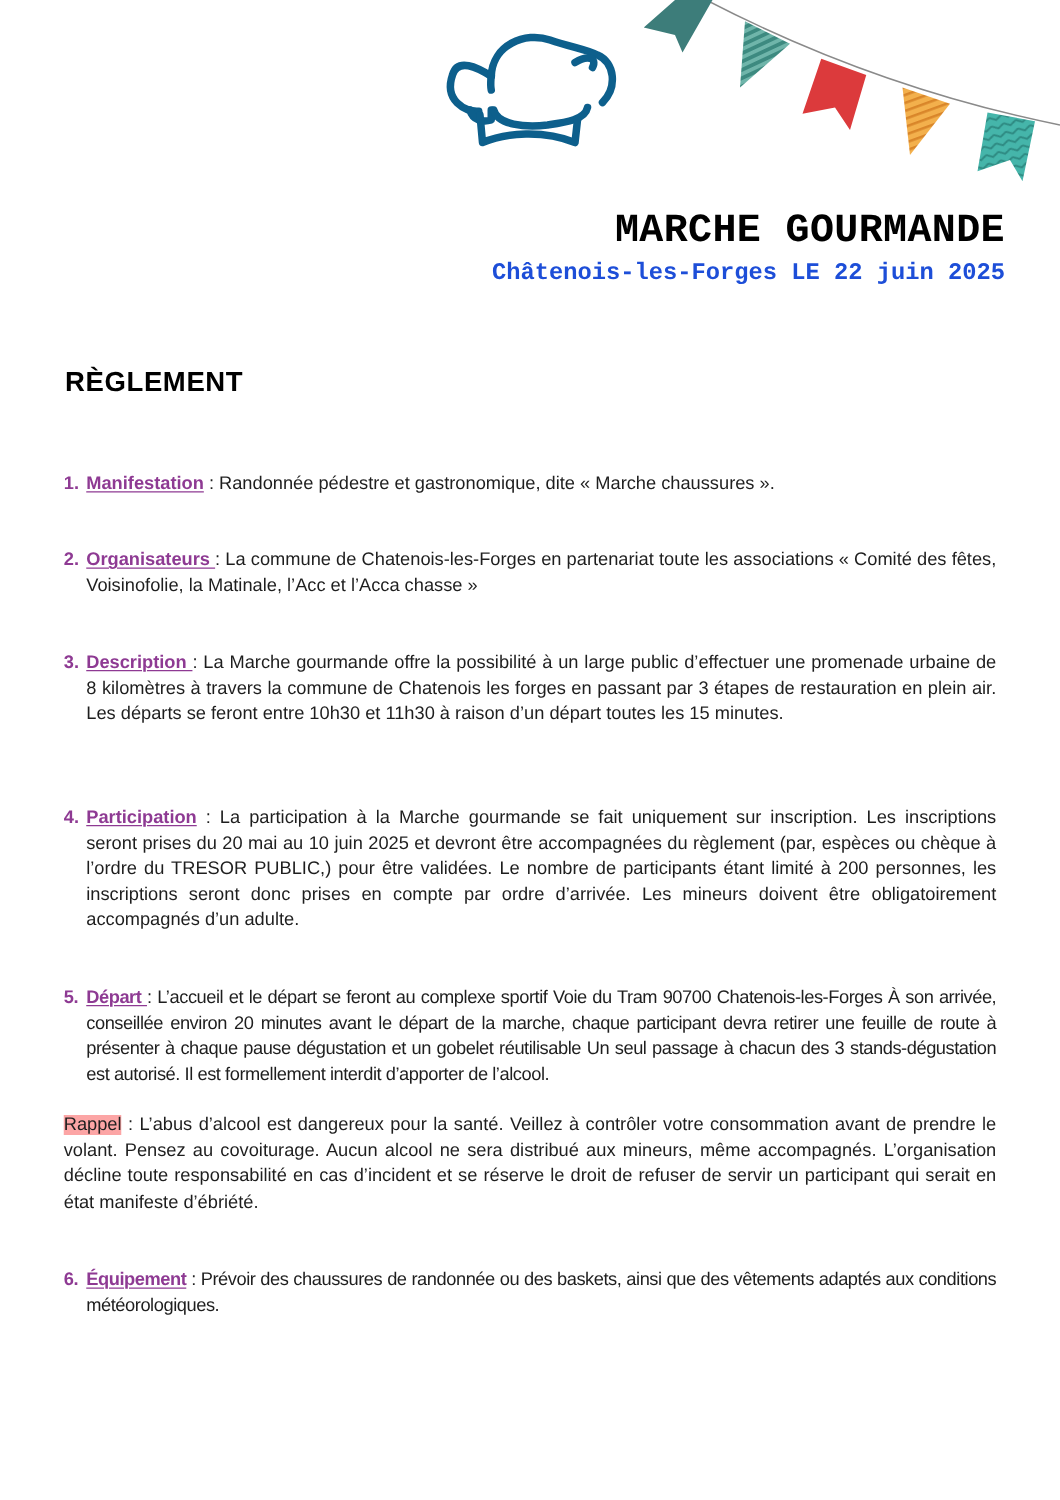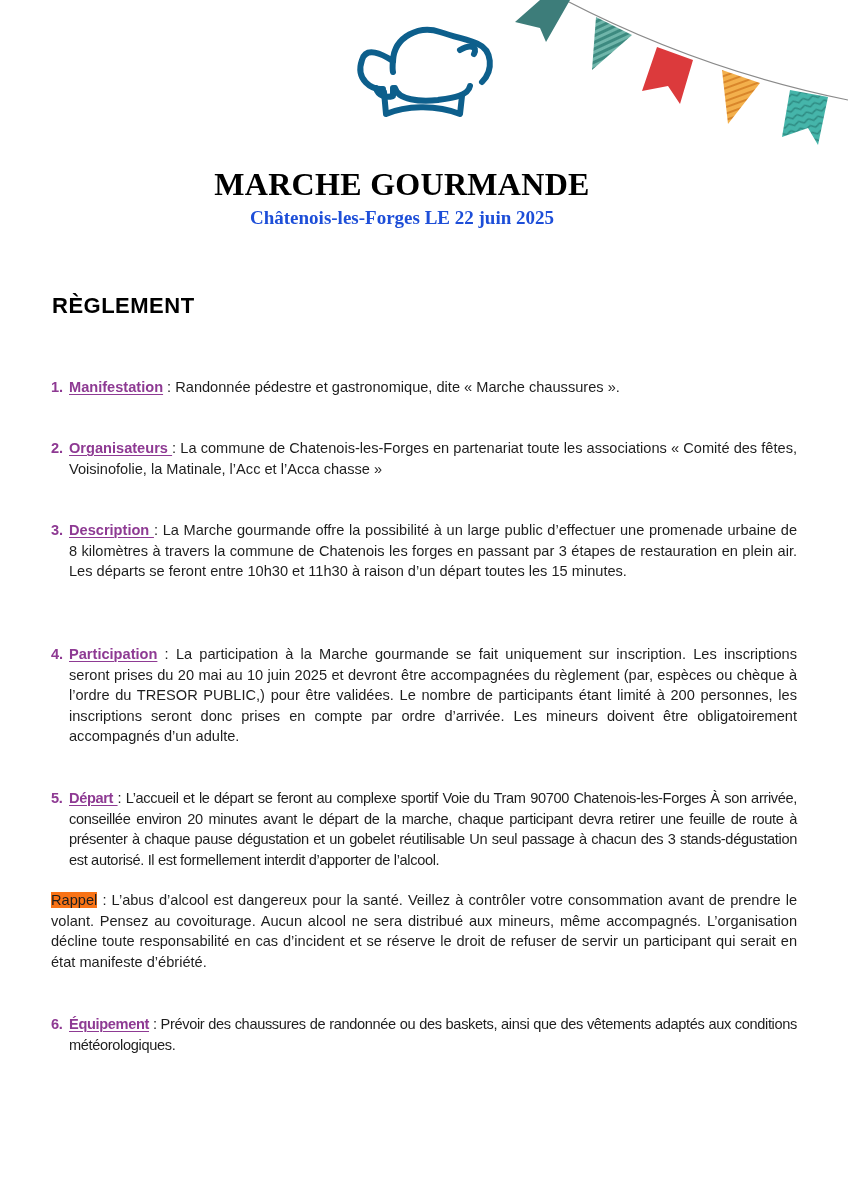--- a/index.html
+++ b/index.html
@@ -1,34 +1,34 @@
 <!DOCTYPE html>
 <html><head>
 <meta charset="utf-8">
 <style>
   html, body { margin:0; padding:0; background:#ffffff; }
   body { width:848px; height:1200px; position:relative; overflow:hidden;
          font-family:"Liberation Sans", sans-serif; color:#1a1a1a; }
   .deco { position:absolute; left:0; top:0; width:848px; height:160px; }
-  .title { position:absolute; left:0; width:804px; text-align:center;
-           font-family:Liberation Serif, serif; font-weight:bold; }
+  .title { position:absolute; left:0; width:804px; text-align:right;
+           font-family:Liberation Mono, monospace; font-weight:bold; }
   .main-title { top:166px; font-size:32px; color:#000; letter-spacing:0.3px; }
   .sub-title { top:207px; font-size:19px; color:#1d4ed8; }
   .reglement { position:absolute; left:52px; top:293px; font-size:22px; font-weight:bold;
                color:#000; font-family:"Liberation Sans", sans-serif; letter-spacing:0.5px; }
   .item { position:absolute; left:51px; width:746px; font-family:"Liberation Sans", sans-serif;
           font-size:14.6px; line-height:20.6px; color:#1e1e1e; text-align:justify; }
   .item .num { position:absolute; left:0; top:0; color:#8e3a93; font-weight:bold; }
   .item .body { margin-left:18px; }
   .item .head { color:#8e3a93; font-weight:bold; text-decoration:underline;
                 text-decoration-thickness:1px; text-underline-offset:2px; }
   .item .sep { }
   .rappel { position:absolute; left:51px; width:746px; font-size:14.6px; line-height:20.6px;
             color:#1e1e1e; text-align:justify; font-family:"Liberation Sans", sans-serif; }
-  .hl { background:#f97316; }
+  .hl { background:#fca5a5; }
   .cond { letter-spacing:-0.35px; }
 </style>
 </head>
 <body>
 
 <svg class="deco" viewBox="0 0 848 160" xmlns="http://www.w3.org/2000/svg">
   <defs>
     <pattern id="stripeTeal" width="6" height="6" patternUnits="userSpaceOnUse" patternTransform="rotate(-25)">
       <rect width="6" height="6" fill="#6fb5aa"></rect>
       <rect width="6" height="3" fill="#3d8a80"></rect>

